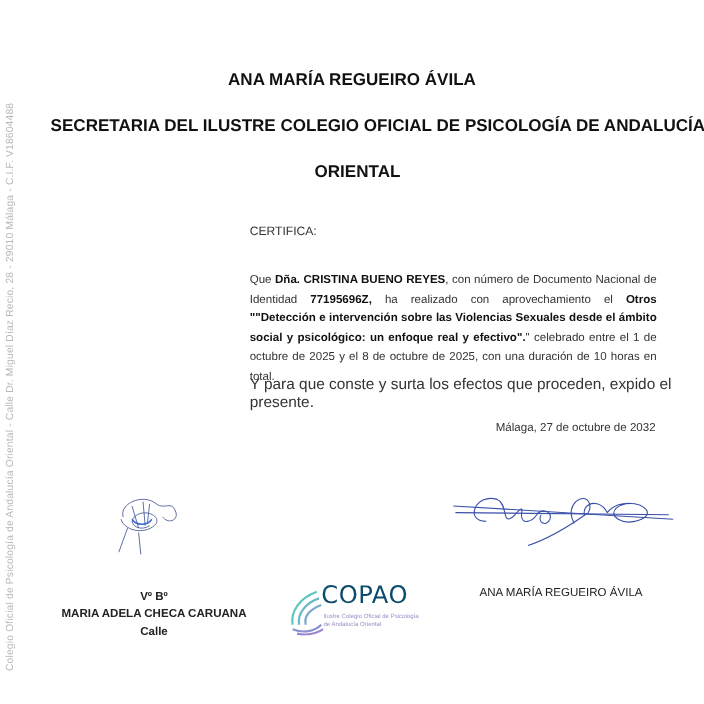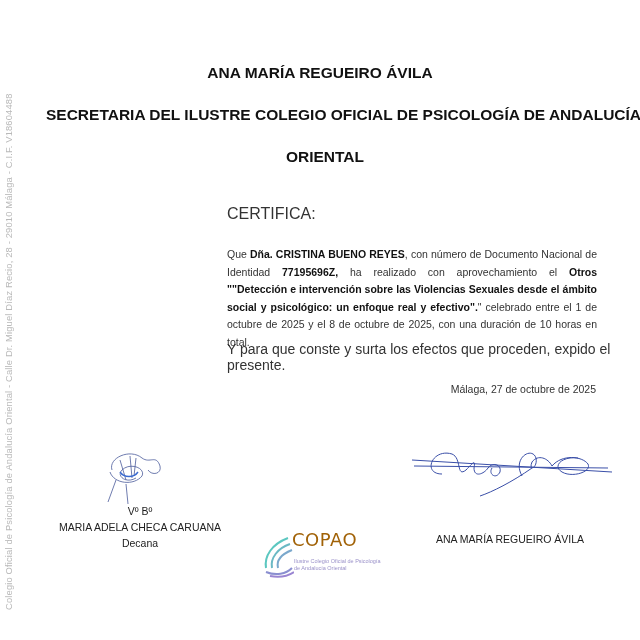--- a/index.html
+++ b/index.html
@@ -18,43 +18,43 @@
     }
     .title2 {
       position: absolute; top: 106px; left: 46px; width: 560px; text-align: right;
       font-weight: bold; font-size: 15.5px; color: #111; white-space: nowrap;
     }
     .title3 {
       position: absolute; top: 148px; left: 0; width: 640px; text-align: center;
       font-weight: bold; font-size: 15.5px; color: #111; padding-left: 5px;
     }
     .certifica {
-      position: absolute; top: 205px; left: 227px; font-size: 16px; color: #333;
+      position: absolute; top: 205px; left: 227px; font-size: 11px; color: #333;
     }
     .body-para {
       position: absolute; top: 246px; left: 227px; width: 370px;
       font-size: 10.5px; line-height: 17.5px; color: #333; text-align: justify;
     }
     .body-para b { color: #111; }
     .closing {
       position: absolute; top: 341px; left: 227px; font-size: 14px; color: #333;
     }
     .date {
       position: absolute; top: 383px; right: 44px; font-size: 10.5px; color: #333;
     }
     .sig-left { position: absolute; left: 90px; top: 440px; width: 80px; height: 70px; }
     .sig-right { position: absolute; left: 412px; top: 438px; width: 210px; height: 60px; }
     .sig-block {
       position: absolute; text-align: center; font-size: 10.5px; color: #222; line-height: 16px;
     }
-    .sig-block.left { left: 40px; top: 503px; width: 200px; }
+    .sig-block.left { left: 40px; top: 534px; width: 200px; font-weight: bold; }
     .sig-block.right { left: 410px; top: 531px; width: 200px; }
     .logo { position: absolute; left: 258px; top: 532px; width: 130px; height: 50px; }
     .logo-word {
-      position: absolute; left: 34px; top: -3px; font-size: 18px; color: #a16207;
+      position: absolute; left: 34px; top: -3px; font-size: 22px; color: #0c4a6e;
       font-family: "DejaVu Sans", sans-serif; letter-spacing: 0.5px;
     }
     .logo-sub {
       position: absolute; left: 36px; top: 26px; width: 90px;
       font-size: 5.5px; line-height: 6.5px; color: #9a91c9;
     }
   </style>
 </head>
 <body>
 
@@ -64,21 +64,21 @@
 <div class="title2">SECRETARIA DEL ILUSTRE COLEGIO OFICIAL DE PSICOLOGÍA DE ANDALUCÍA</div>
 <div class="title3">ORIENTAL</div>
 
 <div class="certifica">CERTIFICA:</div>
 
 <div class="body-para">
   <span>Que </span><b>Dña. CRISTINA BUENO REYES</b><span>, con número de Documento Nacional de Identidad </span><b>77195696Z,</b><span> ha realizado con aprovechamiento el </span><b>Otros ""Detección e intervención sobre las Violencias Sexuales desde el ámbito social y psicológico: un enfoque real y efectivo".</b><span>" celebrado entre el 1 de octubre de 2025 y el 8 de octubre de 2025, con una duración de 10 horas en total.</span>
 </div>
 
 <div class="closing">Y para que conste y surta los efectos que proceden, expido el presente.</div>
-<div class="date">Málaga, 27 de octubre de 2025</div>
+<div class="date">Málaga, 27 de octubre de 2032</div>
 
 <svg class="sig-left" viewBox="0 0 80 70">
   <g fill="none" stroke="#4a5a9a" stroke-width="0.8">
     <path d="M22 30 C18 18, 40 8, 52 18 C60 24, 66 14, 70 26 C72 34, 62 36, 58 30"></path>
     <path d="M20 32 C24 44, 44 46, 52 36 C56 28, 40 22, 32 30 C26 36, 36 44, 46 38"></path>
     <path d="M30 20 L36 40 M40 16 L42 38 M46 18 L44 36"></path>
     <path d="M26 40 L18 62 M36 44 L38 64"></path>
   </g>
   <path d="M30 32 C34 38, 44 38, 48 32" stroke="#3a6ad0" stroke-width="1.4" fill="none"></path>
 </svg>
@@ -89,21 +89,21 @@
     <path d="M2 28 L196 30"></path>
     <path d="M30 36 C10 36, 20 10, 40 16 C50 20, 44 40, 54 32 C60 26, 64 20, 62 30 C62 40, 72 36, 76 30 C80 24, 90 26, 88 34 C84 42, 76 36, 80 30"></path>
     <path d="M110 38 C100 20, 120 8, 124 20 C126 30, 116 34, 120 24 C126 16, 136 20, 140 28 C150 16, 170 18, 176 26 C180 34, 160 40, 150 34 C140 28, 150 18, 166 20"></path>
     <path d="M120 30 C100 44, 80 54, 68 58"></path>
   </g>
 </svg>
 
 <div class="sig-block left">
   <div>Vº Bº</div>
   <div>MARIA ADELA CHECA CARUANA</div>
-  <div>Decana</div>
+  <div>Calle</div>
 </div>
 
 <div class="logo">
   <svg width="36" height="44" viewBox="0 0 36 44" style="position:absolute;left:0;top:2px;">
     <g fill="none" stroke-width="2">
       <path d="M30 4 C14 10, 6 22, 8 34" stroke="#5cc7c0"></path>
       <path d="M32 10 C20 14, 12 24, 14 34" stroke="#6bb9c4"></path>
       <path d="M34 16 C24 20, 18 26, 20 34" stroke="#7aa8cc"></path>
       <path d="M8 38 C18 42, 28 40, 34 34" stroke="#8a8fd0"></path>
       <path d="M12 42 C22 44, 30 42, 36 38" stroke="#9a85d2"></path>

